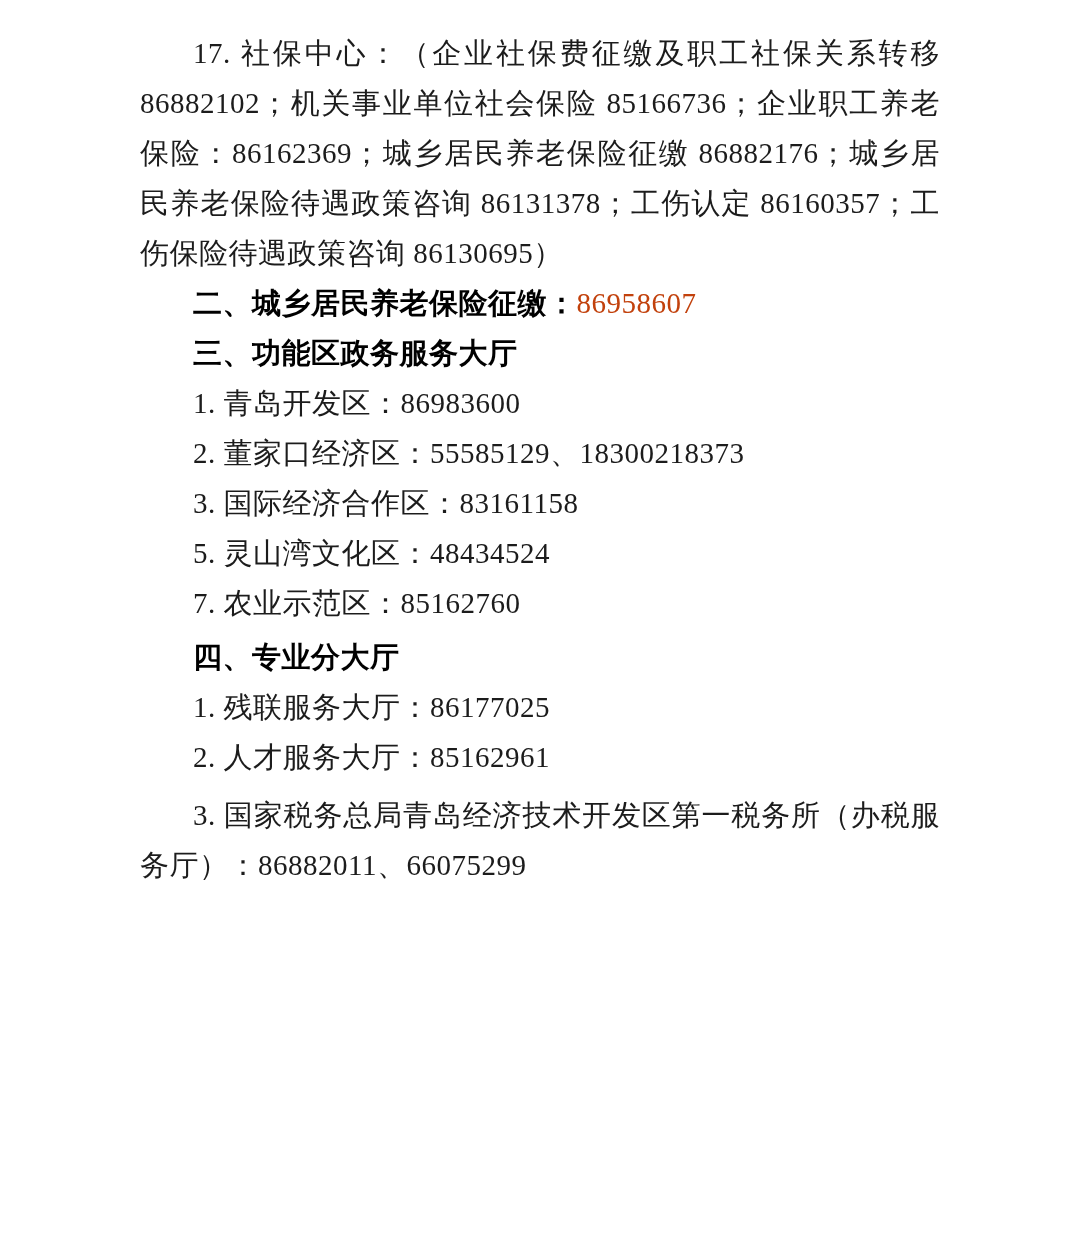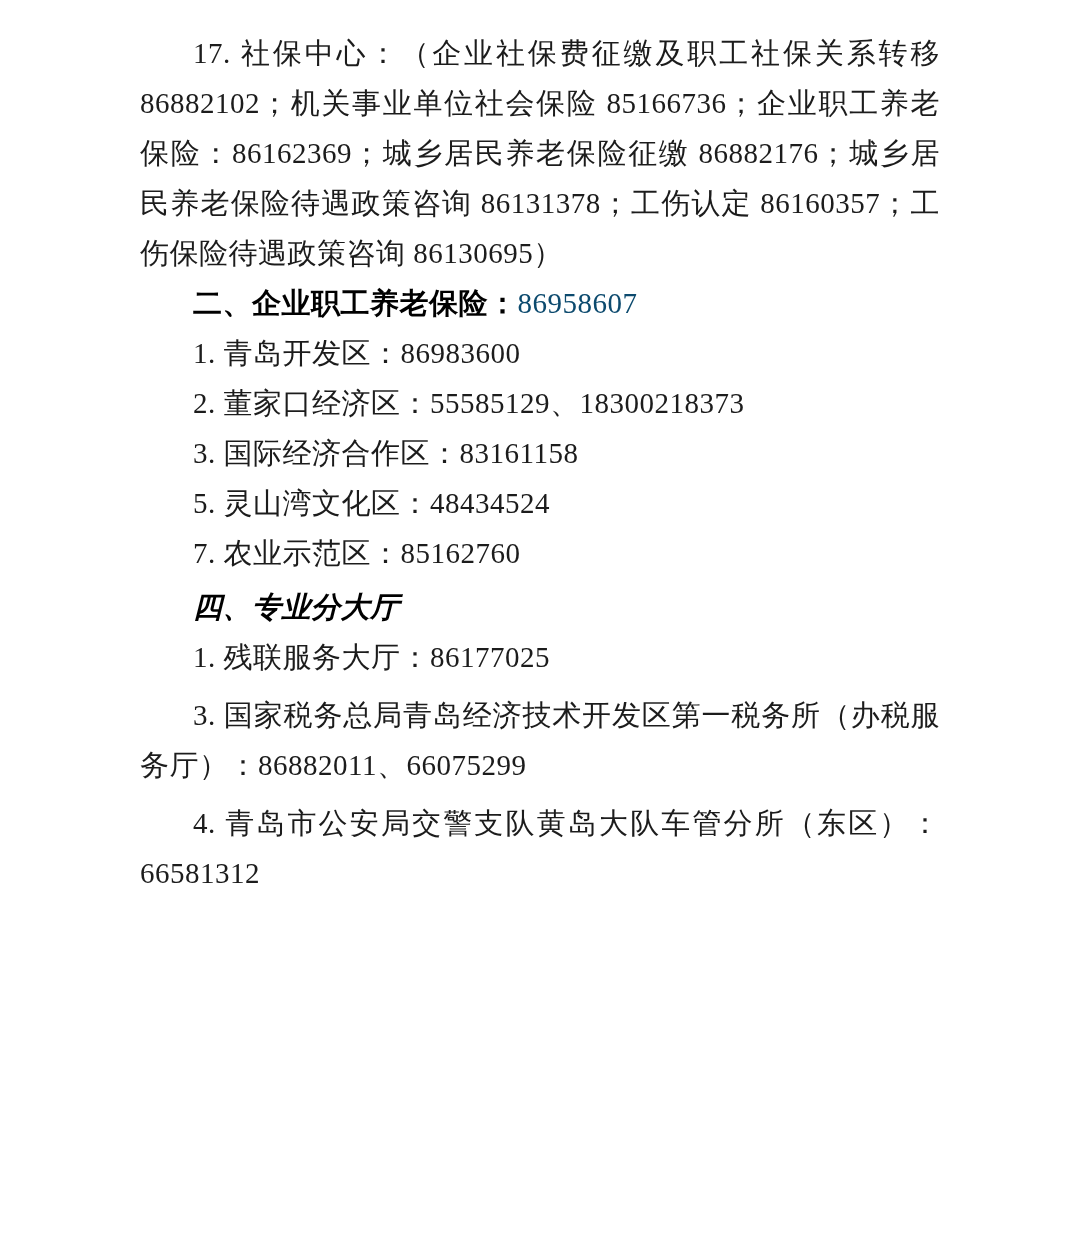--- a/index.html
+++ b/index.html
@@ -35,54 +35,55 @@
     color: #1c1c1c;
   }
   .heading {
     font-family: "Liberation Sans", "DejaVu Sans", sans-serif;
     font-weight: bold;
     color: #000000;
   }
   .heading .phone {
     font-family: "Liberation Serif", "DejaVu Serif", serif;
     font-weight: normal;
-    color: #0c4a6e;
+    color: #c2410c;
   }
-  .heading-4 { margin-top: 4px !important; font-style: italic; }
+  .heading-4 { margin-top: 4px !important; }
   .item-gap  { margin-top: 8px !important; }
   .footer {
     position: absolute;
     left: 138px;
     top: 1178px;
     font-size: 27px;
     line-height: 36px;
     color: #2b2b2b;
     letter-spacing: 3px;
     font-family: "Liberation Serif", "DejaVu Serif", serif;
   }
 </style>
 </head>
 <body>
 
 <div class="page">
   <div class="content">
 
     <p class="para">17. 社保中心：（企业社保费征缴及职工社保关系转移 86882102；机关事业单位社会保险 85166736；企业职工养老保险：86162369；城乡居民养老保险征缴 86882176；城乡居民养老保险待遇政策咨询 86131378；工伤认定 86160357；工伤保险待遇政策咨询 86130695）</p>
 
-    <p class="heading"><span>二、企业职工养老保险：</span><span class="phone">86958607</span></p>
+    <p class="heading"><span>二、城乡居民养老保险征缴：</span><span class="phone">86958607</span></p>
 
+    <p class="heading">三、功能区政务服务大厅</p>
 
     <p class="item">1. 青岛开发区：86983600</p>
     <p class="item">2. 董家口经济区：55585129、18300218373</p>
     <p class="item">3. 国际经济合作区：83161158</p>
     <p class="item">5. 灵山湾文化区：48434524</p>
     <p class="item">7. 农业示范区：85162760</p>
 
     <p class="heading heading-4">四、专业分大厅</p>
 
     <p class="item">1. 残联服务大厅：86177025</p>
+    <p class="item">2. 人才服务大厅：85162961</p>
     <p class="item item-gap">3. 国家税务总局青岛经济技术开发区第一税务所（办税服务厅）：86882011、66075299</p>
-    <p class="item item-gap">4. 青岛市公安局交警支队黄岛大队车管分所（东区）：66581312</p>
 
   </div>
 
   <div class="footer">- 4 -</div>
 </div>
 
 </body></html>

